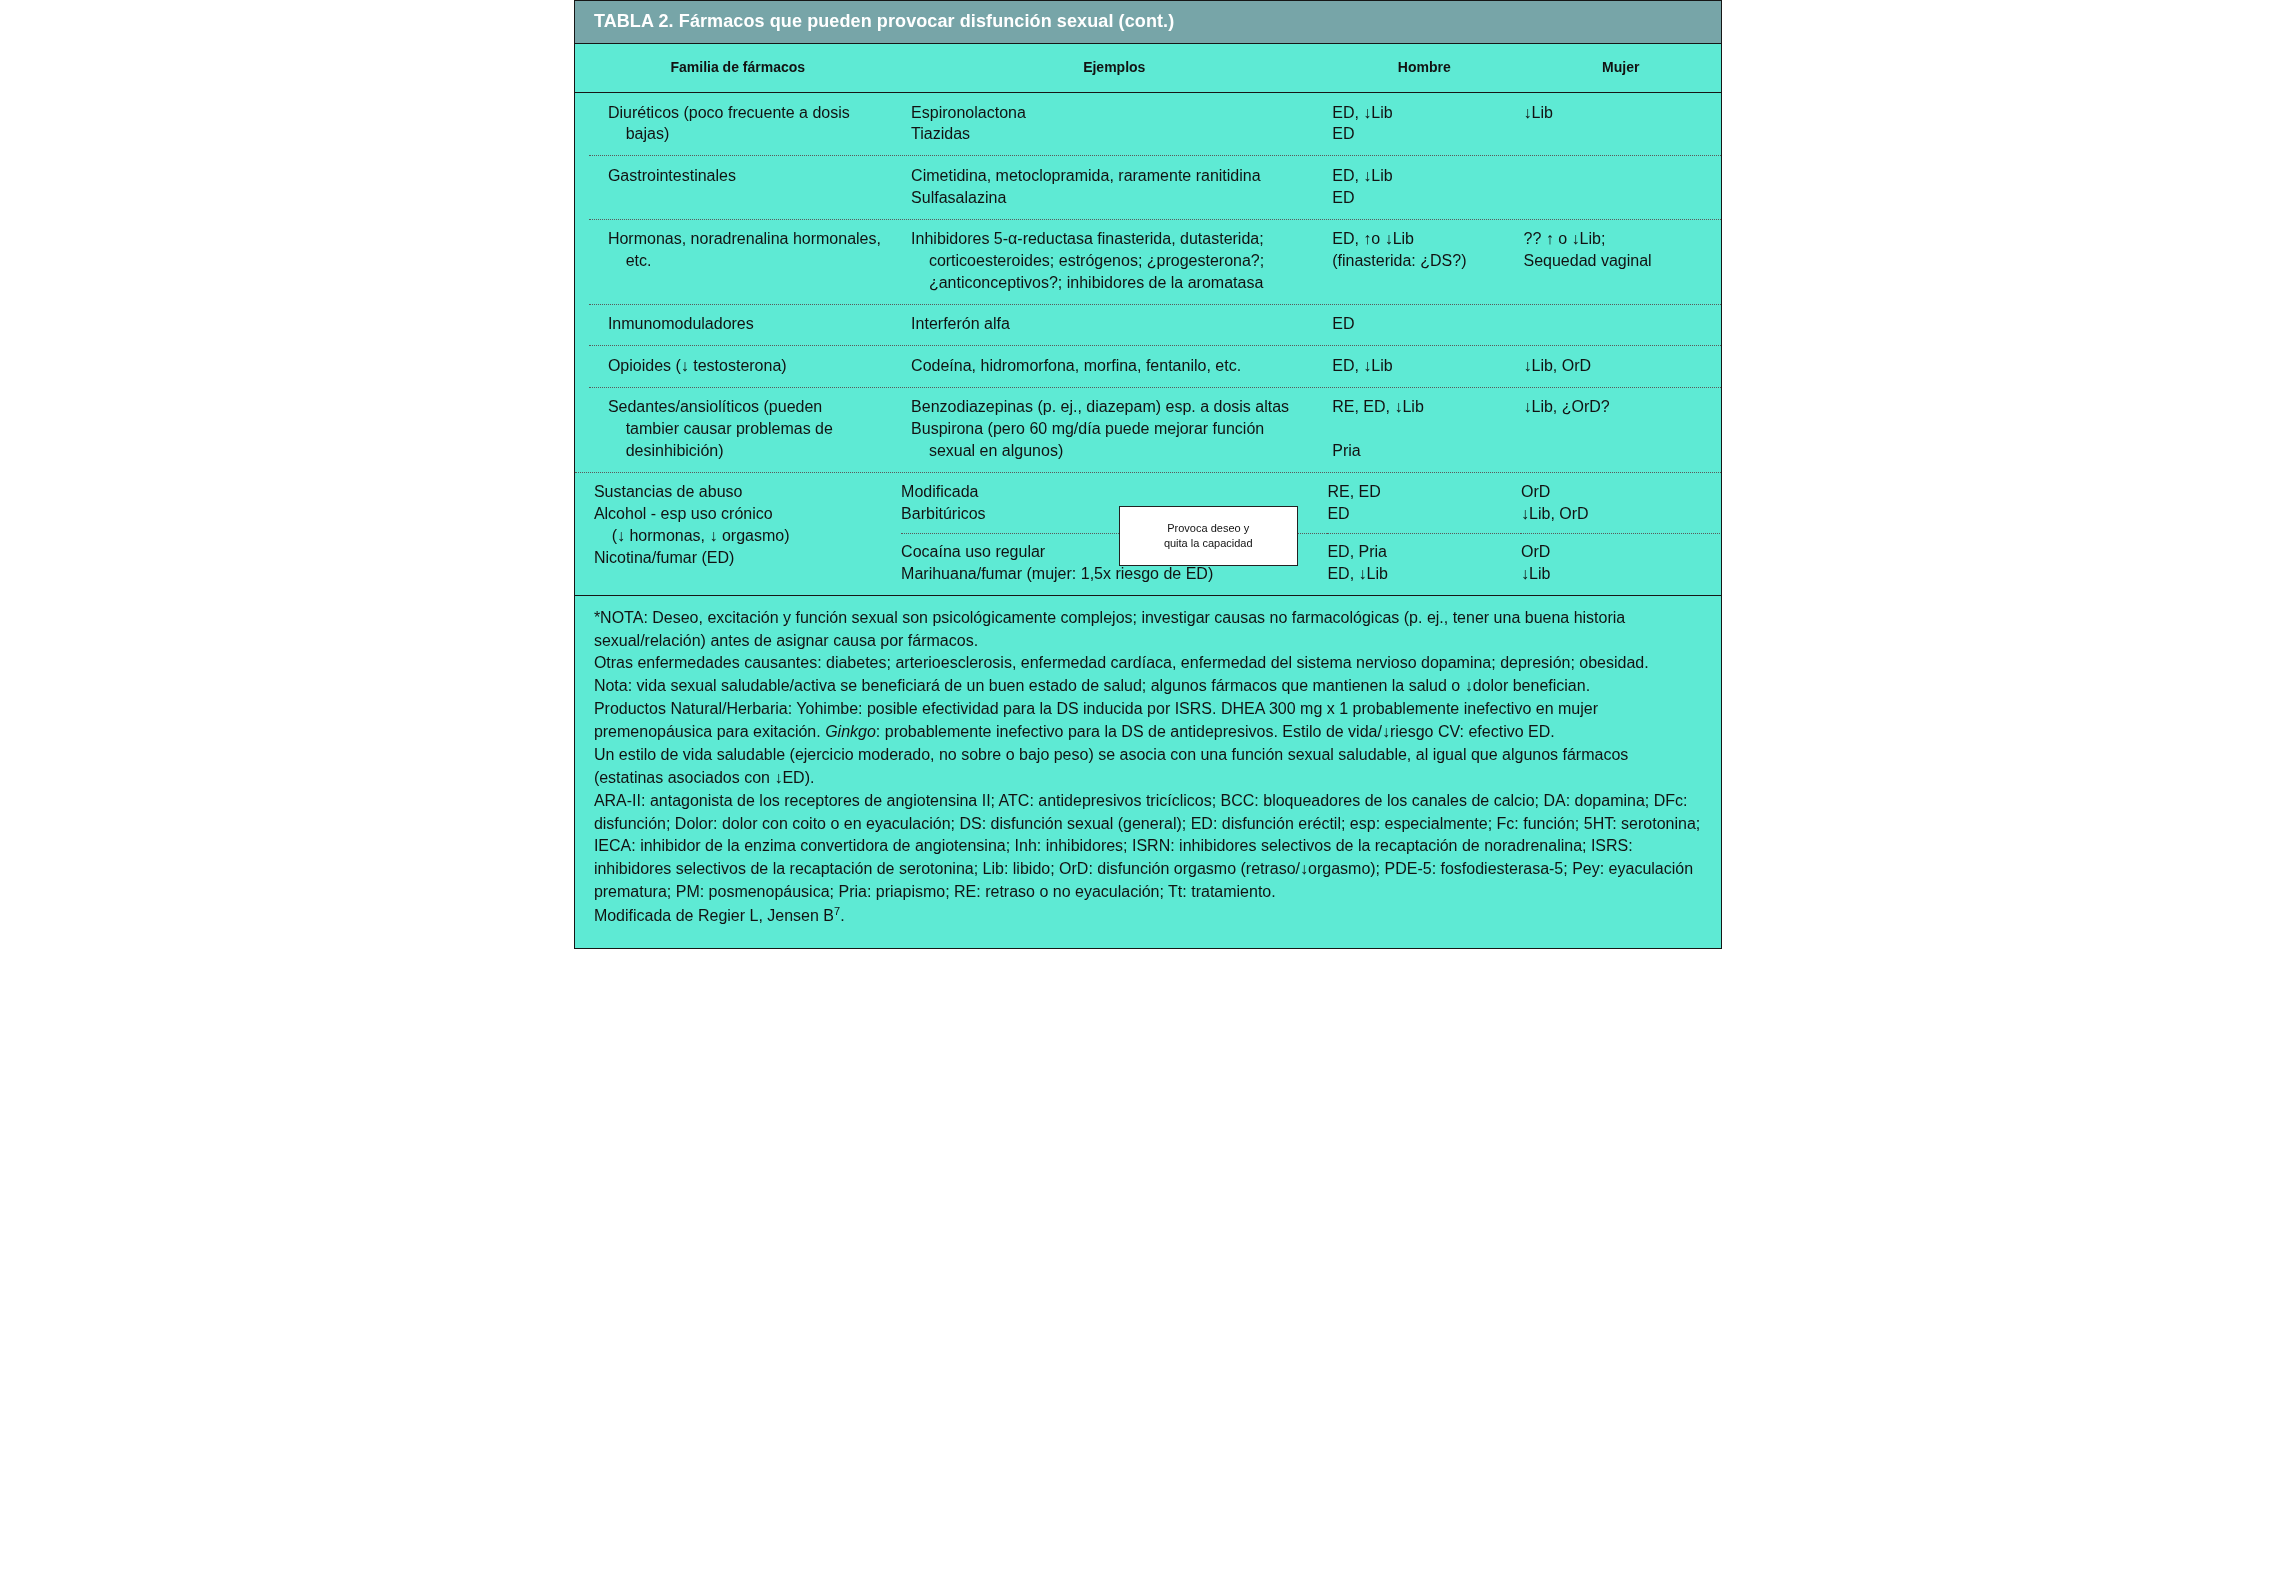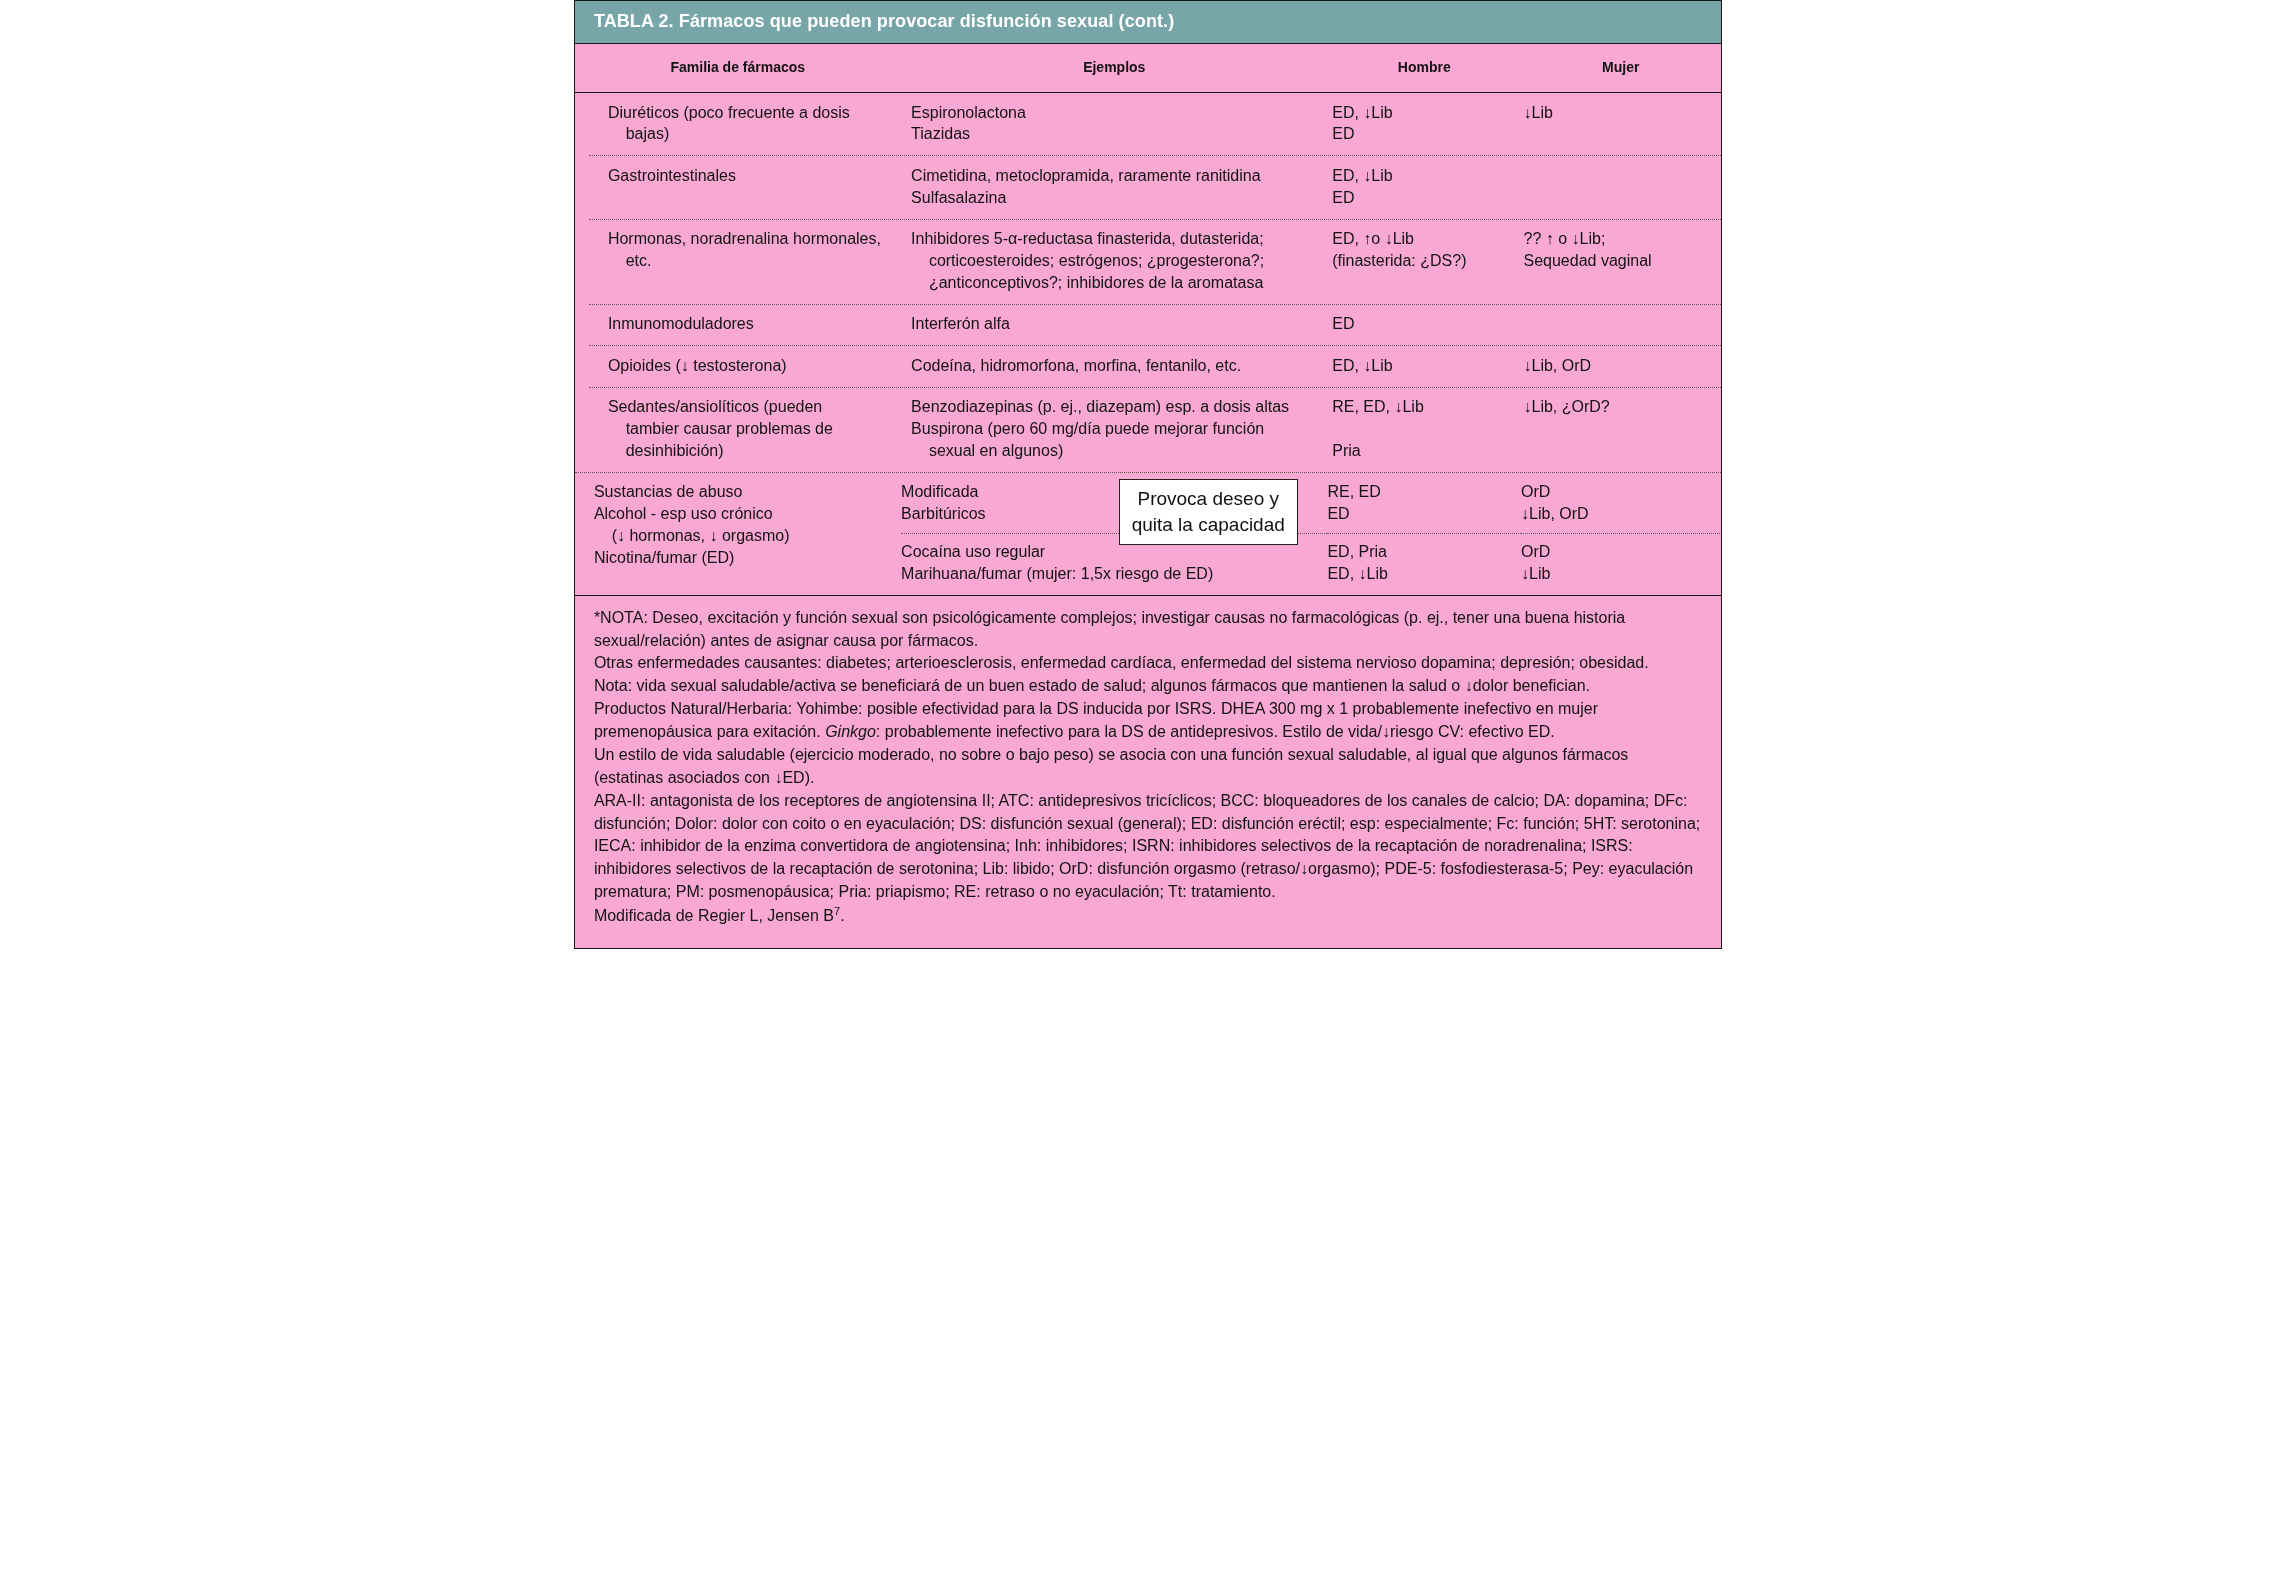--- a/index.html
+++ b/index.html
@@ -1,20 +1,20 @@
 <!DOCTYPE html>
 <html style="font-size:10.4px"><head>
 <meta charset="utf-8">
 <style>
   html,body { margin:0; padding:0; background:#ffffff; }
   body { font-family:"Liberation Sans", sans-serif; color:#121212; }
 
   .table-wrap {
     width:1148px; margin:0 auto; box-sizing:border-box;
-    border:1.3px solid #161616; background:#f9a8d4;
+    border:1.3px solid #161616; background:#5eead4;
   }
 
   
   .title-bar {
     background:#77a5a8; border-bottom:1.9px solid #161616;
     padding:9.7px 19.4px 11px 19.4px;
   }
   .title-bar .title-text {
     color:#ffffff; font-weight:bold; font-size:18px; letter-spacing:0.1px;
   }
@@ -41,25 +41,25 @@
   .row-split .c1 { grid-row:1 / span 2; grid-column:1; }
   .pos-e1 { grid-column:2; grid-row:1; }
   .pos-h1 { grid-column:3; grid-row:1; }
   .pos-m1 { grid-column:4; grid-row:1; }
   .pos-e2 { grid-column:2; grid-row:2; }
   .pos-h2 { grid-column:3; grid-row:2; }
   .pos-m2 { grid-column:4; grid-row:2; }
   .sub { border-top:1.3px dotted #5a5a5a; margin-top:7.8px; padding-top:7.8px; }
 
   .callout {
-    position:absolute; left:47.5%; top:6px; width:15.6%; min-height:60px;
+    position:absolute; left:47.5%; top:33px; width:15.6%; min-height:60px;
     background:#ffffff; border:1.3px solid #222222; z-index:2;
     display:flex; align-items:center; justify-content:center;
     text-align:center; white-space:pre-line;
-    font-size:19px; line-height:1.35; padding:6.5px 5.2px; box-sizing:border-box;
+    font-size:11px; line-height:1.35; padding:6.5px 5.2px; box-sizing:border-box;
   }
 
   
   .notes { border-top:1.9px solid #161616; padding:10.4px 19.4px 19.4px 19.4px; }
   .notes p { margin:0; font-size:16px; line-height:1.43; }
   .it { font-style:italic; }
   .notes sup { font-size:11px; }
 </style>
 </head>
 <body>

